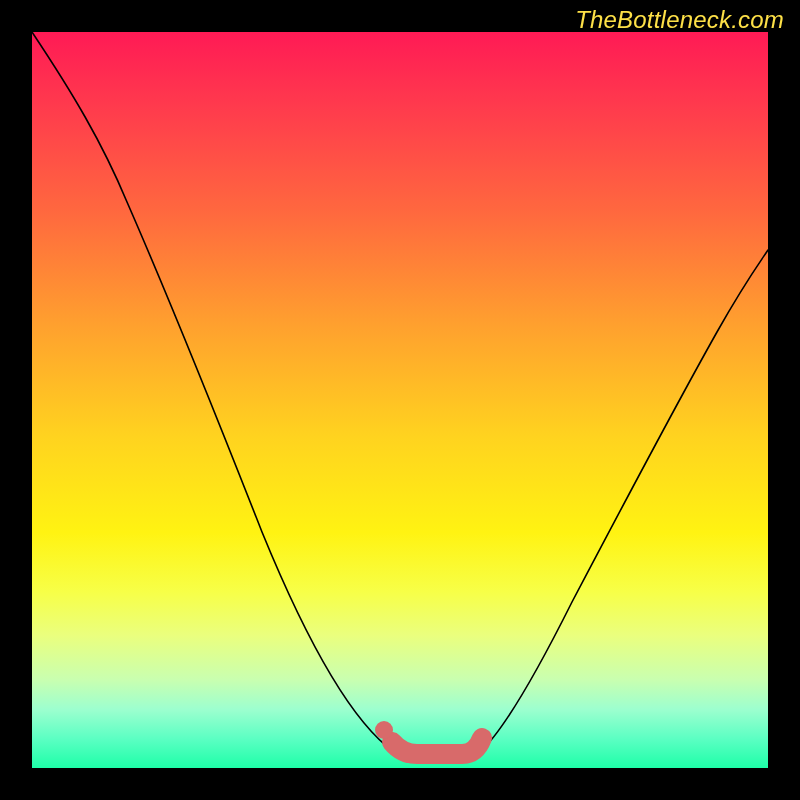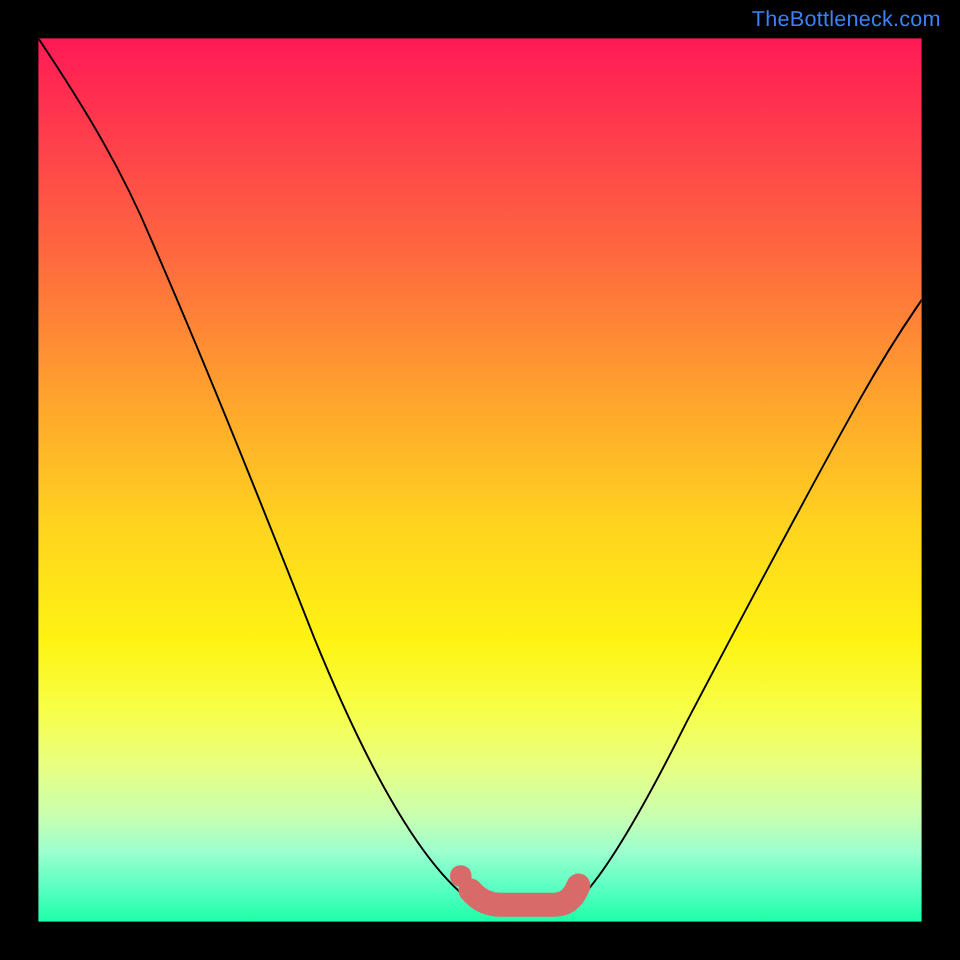--- a/index.html
+++ b/index.html
@@ -38,25 +38,26 @@
       #c9ffb0 88%,
       #9dffcf 92%,
       #5cffc3 96%,
       #1effa8 100%
     );
   }
   .watermark {
     position: absolute;
     top: 6px;
     right: 16px;
-    color: #3b82f6;
-    font-size: 18px;
+    color: #fde047;
+    font-size: 24px;
     font-weight: 400;
     letter-spacing: 0.2px;
     user-select: none;
+    font-style: italic;
   }
   svg.curves {
     position: absolute;
     left: 0;
     top: 0;
     width: 736px;
     height: 736px;
   }
   .thinline {
     fill: none;

